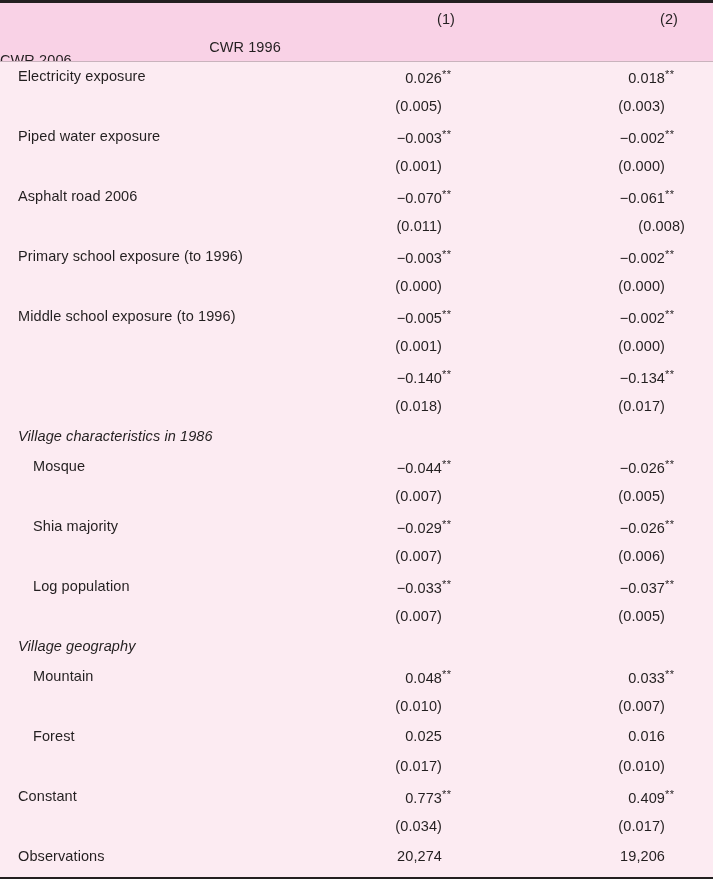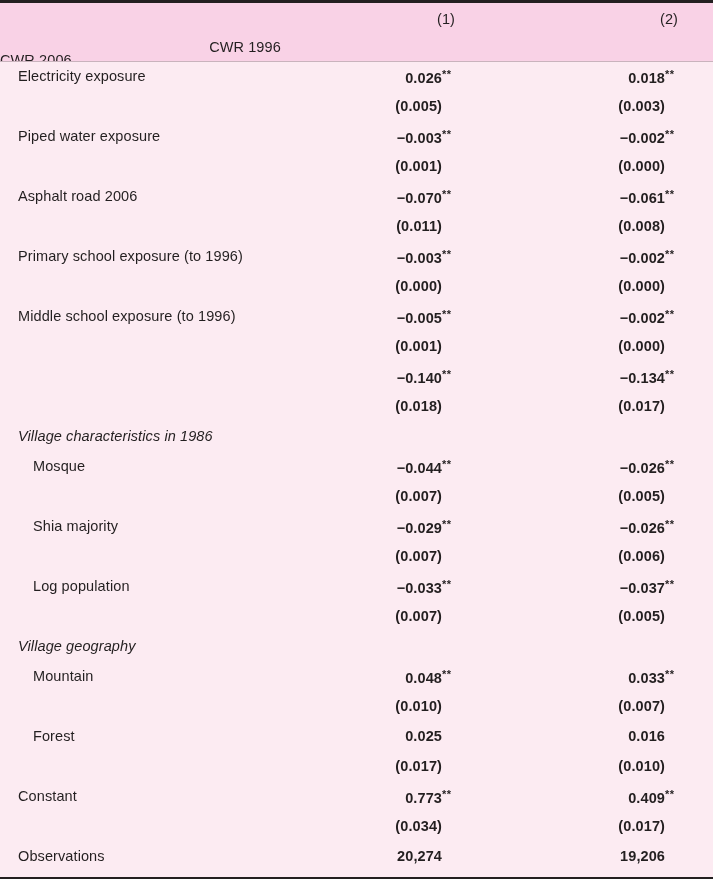--- a/index.html
+++ b/index.html
@@ -93,21 +93,20 @@
   }
 
   
   .num {
     position: absolute;
     font-size: 14.5px;
     color: #231f20;
     white-space: nowrap;
     letter-spacing: 0.1px;
     text-align: right;
-    font-weight: bold;
   }
   .num .digits { display: inline-block; }
   .num .stars {
     display: inline-block;
     font-size: 11px;
     vertical-align: 5px;
     letter-spacing: 0.4px;
   }
   
   .num .stars-slot {
@@ -155,21 +154,21 @@
       </div>
       <div class="row-rule rule-light" style="top: 182px;"></div>
       <div class="row" style="top: 182px; height: 30px;">
         <div class="label" style="top: 6px;">Asphalt road 2006</div>
         <div class="num" style="left: 0px; width: 455px; top: 6px;"><span class="digits">−0.070</span><span class="stars-slot"><span class="stars">**</span></span></div>
         <div class="num" style="left: 0px; width: 678px; top: 6px;"><span class="digits">−0.061</span><span class="stars-slot"><span class="stars">**</span></span></div>
       </div>
       <div class="row-rule rule-dark" style="top: 212px;"></div>
       <div class="row" style="top: 212px; height: 30px;">
         <div class="num" style="left: 0px; width: 455px; top: 6px;"><span class="digits">(0.011)</span><span class="stars-slot"></span></div>
-        <div class="num" style="left: 0px; width: 678px; top: 6px;"><span class="digits">(0.008)</span><span class="stars-slot"></span></div>
+        <div class="num" style="left: 0px; width: 678px; top: 6px; padding-left: 20px;"><span class="digits">(0.008)</span><span class="stars-slot"></span></div>
       </div>
       <div class="row-rule rule-light" style="top: 242px;"></div>
       <div class="row" style="top: 242px; height: 30px;">
         <div class="label" style="top: 6px;">Primary school exposure (to 1996)</div>
         <div class="num" style="left: 0px; width: 455px; top: 6px;"><span class="digits">−0.003</span><span class="stars-slot"><span class="stars">**</span></span></div>
         <div class="num" style="left: 0px; width: 678px; top: 6px;"><span class="digits">−0.002</span><span class="stars-slot"><span class="stars">**</span></span></div>
       </div>
       <div class="row-rule rule-dark" style="top: 272px;"></div>
       <div class="row" style="top: 272px; height: 30px;">
         <div class="num" style="left: 0px; width: 455px; top: 6px;"><span class="digits">(0.000)</span><span class="stars-slot"></span></div>

